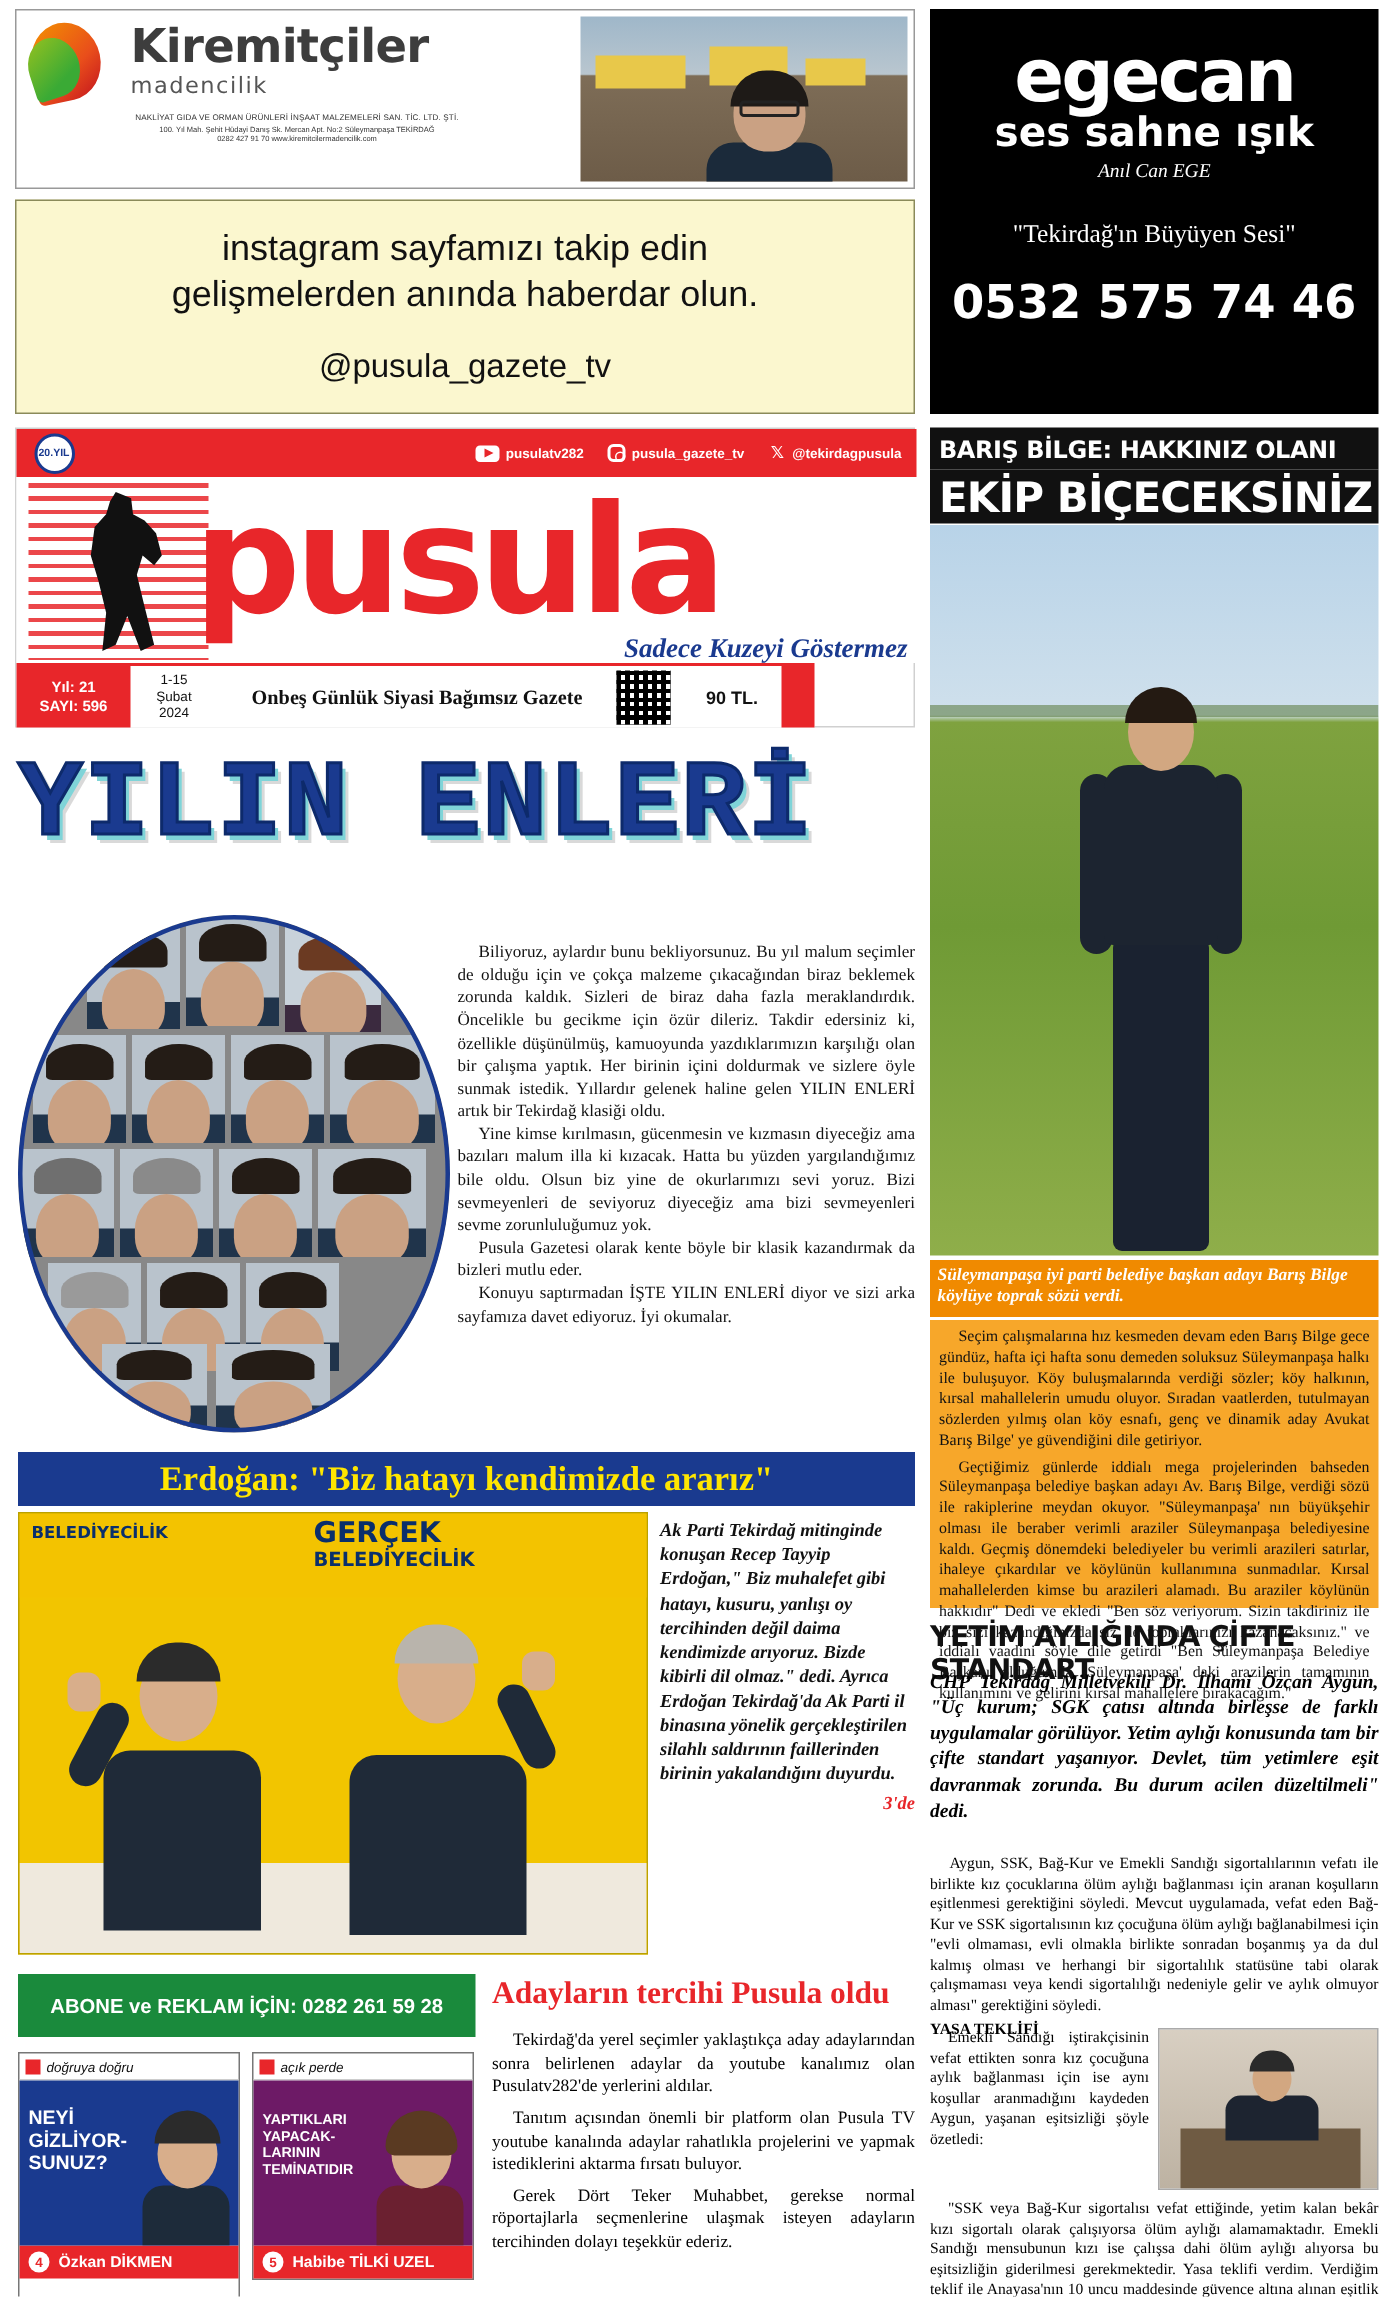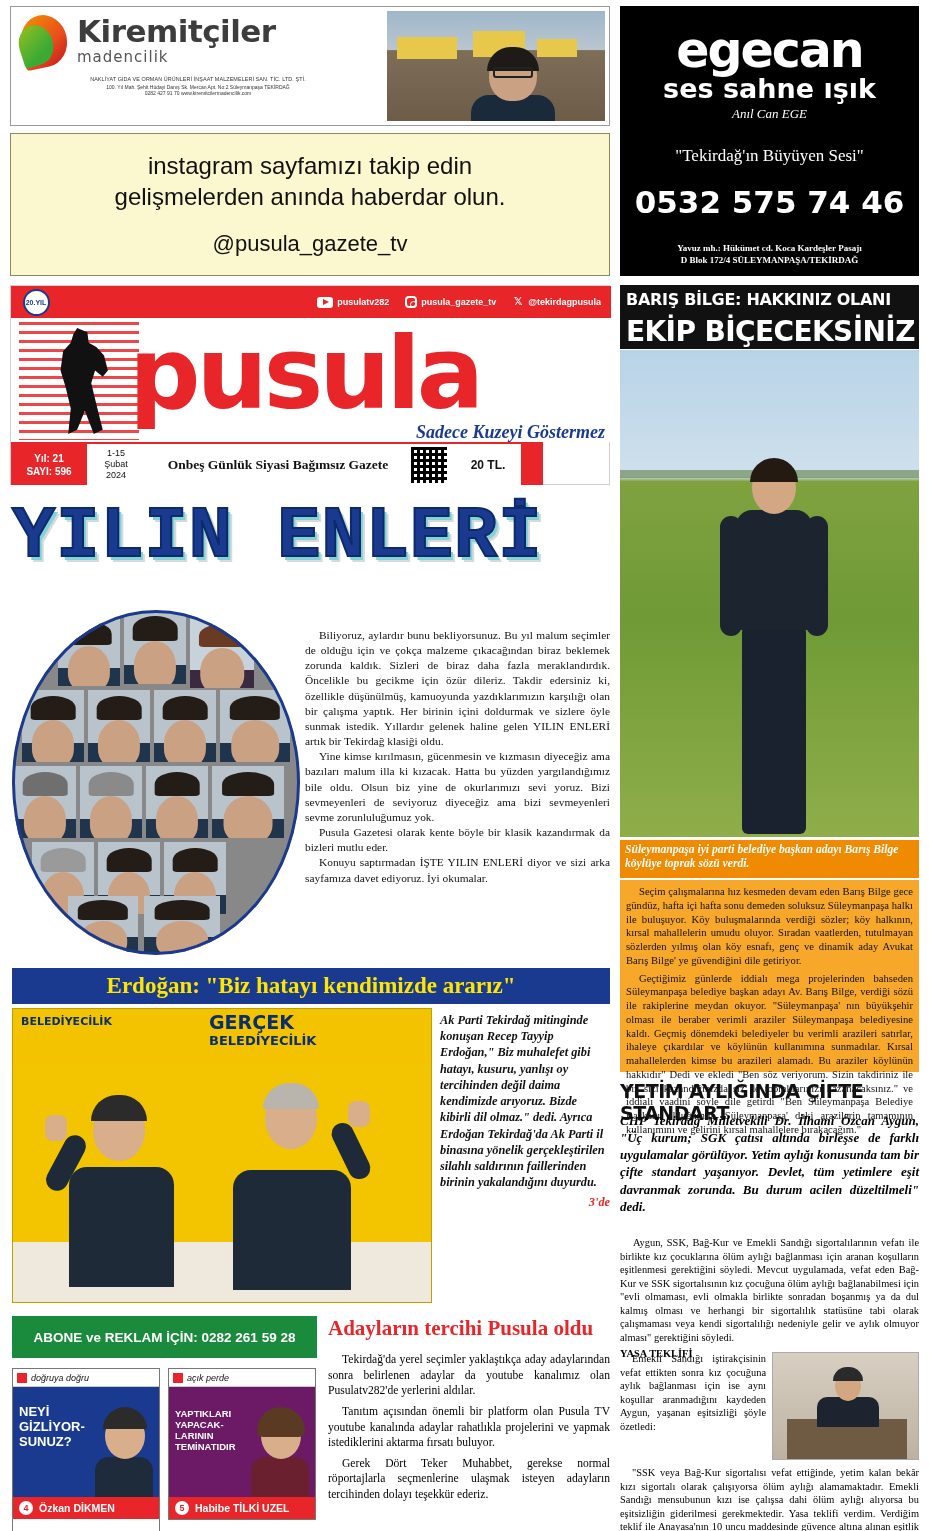--- a/index.html
+++ b/index.html
@@ -9,21 +9,21 @@
     background: #ffffff;
     font-family: "Liberation Serif", serif;
     position: relative;
     overflow: hidden;
   }
   .page { position: relative; width: 929px; height: 1531px; }
 
   
   .topband { position:absolute; left:10px; top:6px; width:600px; height:120px; border:1px solid #999; background:#fff; display:flex; }
   .kiremit-left { width: 372px; padding:6px 4px 2px 6px; position:relative; }
-  .kiremit-logo { display:flex; align-items:center; gap:6px; }
+  .kiremit-logo { display:flex; align-items:center; gap:16px; }
   .leafmark { width:54px; height:56px; position:relative; }
   .leafmark .l1 { position:absolute; left:4px; top:2px; width:46px; height:52px; border-radius:50% 50% 50% 8%; background:linear-gradient(145deg,#f39200 0%,#e94e1b 60%,#c1121f 100%); transform:rotate(-12deg); }
   .leafmark .l2 { position:absolute; left:2px; top:12px; width:34px; height:40px; border-radius:50% 50% 50% 10%; background:linear-gradient(150deg,#95c11f 0%,#3aaa35 70%); transform:rotate(-18deg); }
   .kiremit-name { font-family:"DejaVu Sans", sans-serif; font-weight:bold; font-size:31px; color:#3d3d3d; letter-spacing:-0.5px; line-height:1; }
   .kiremit-sub { font-family:"DejaVu Sans", sans-serif; font-size:15px; color:#555; letter-spacing:1px; margin-top:1px; }
   .kiremit-line { font-family:"Liberation Sans", sans-serif; font-size:5.4px; color:#333; text-align:center; margin-top:7px; letter-spacing:0.1px;}
   .kiremit-addr { font-family:"Liberation Sans", sans-serif; font-size:5px; color:#333; text-align:center; margin-top:2px; }
   .kiremit-addr2 { font-family:"Liberation Sans", sans-serif; font-size:5px; color:#333; text-align:center; }
   .kiremit-photo { flex:1; margin:4px; background:linear-gradient(#9fb7c9 0%, #b9c6cf 35%, #7e6d57 36%, #6d5c48 100%); position:relative; overflow:hidden; }
   .mach { position:absolute; background:#e8c84a; }
@@ -196,24 +196,20 @@
       </div>
     </div>
   </div>
 
   <div class="egecan">
     <div class="egecan-title">egecan</div>
     <div class="egecan-sub">ses sahne ışık</div>
     <div class="egecan-name">Anıl Can EGE</div>
     <div class="egecan-slogan">"Tekirdağ'ın Büyüyen Sesi"</div>
     <div class="egecan-phone">0532 575 74 46</div>
-    <div class="egecan-addr">
-      <div>Yavuz mh.: Hükümet cd. Koca Kardeşler Pasajı</div>
-      <div>D Blok 172/4 SÜLEYMANPAŞA/TEKİRDAĞ</div>
-    </div>
   </div>
 
   <div class="insta">
     <div class="insta-l1">instagram sayfamızı takip edin</div>
     <div class="insta-l2">gelişmelerden anında haberdar olun.</div>
     <div class="insta-l3">@pusula_gazete_tv</div>
   </div>
 
   <div class="masthead">
     <div class="mh-topbar">
@@ -248,21 +244,21 @@
         <span>Yıl: 21</span>
         <span>SAYI: 596</span>
       </div>
       <div class="mh-date">
         <div>1-15</div>
         <div>Şubat</div>
         <div>2024</div>
       </div>
       <div class="mh-tag">Onbeş Günlük Siyasi Bağımsız Gazete</div>
       <div class="qr"></div>
-      <div class="mh-price">20 TL.</div>
+      <div class="mh-price">90 TL.</div>
       <div class="mh-redsq"></div>
     </div>
   </div>
 
   <div class="bigtitle">
     <span>YILIN ENLERİ</span>
   </div>
 
   <div class="collage">
     <div class="cell" style="left:46px;top:6px;width:62px;height:70px;">

